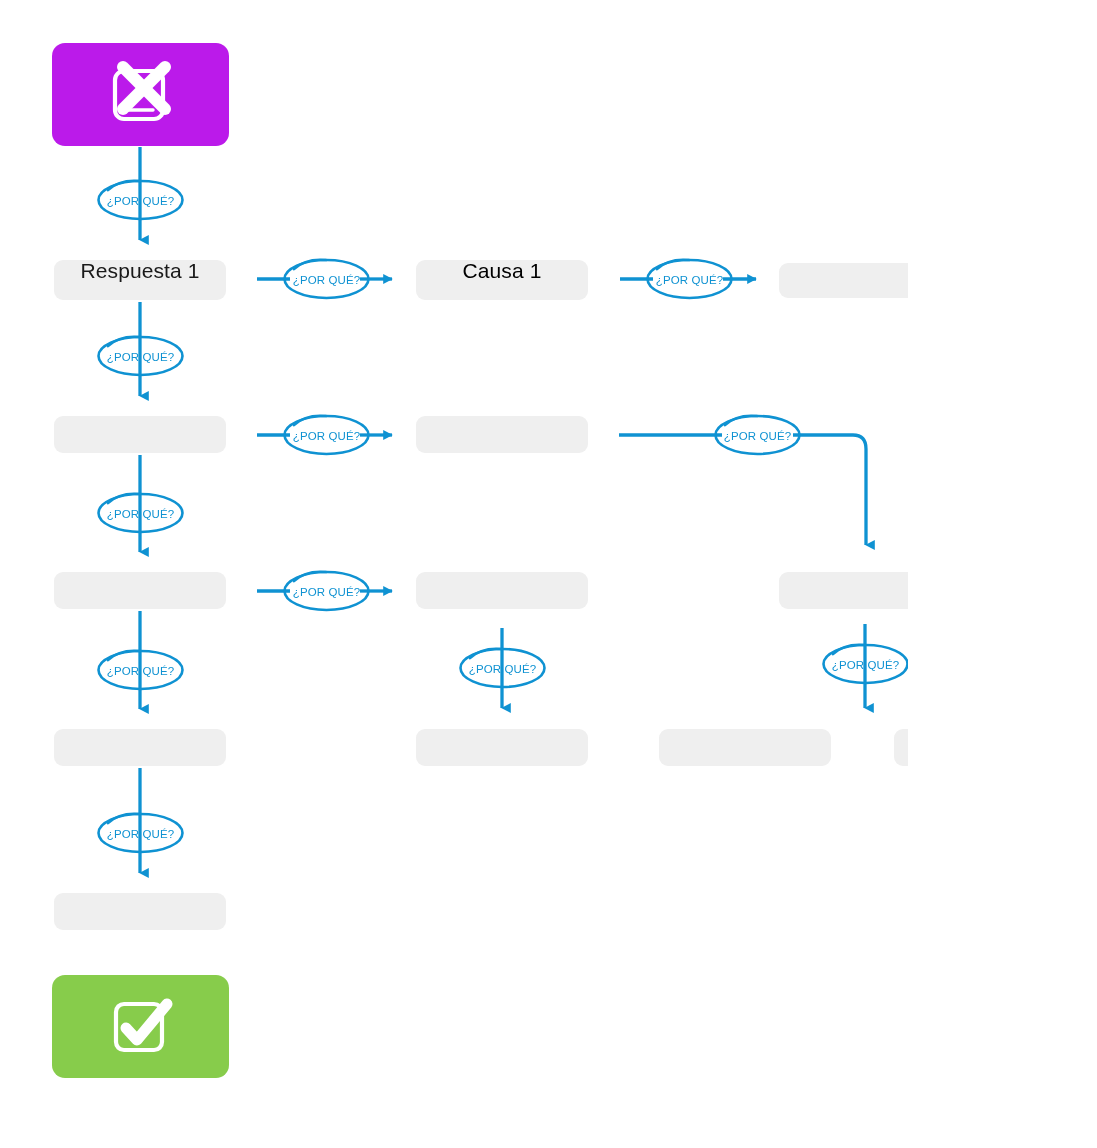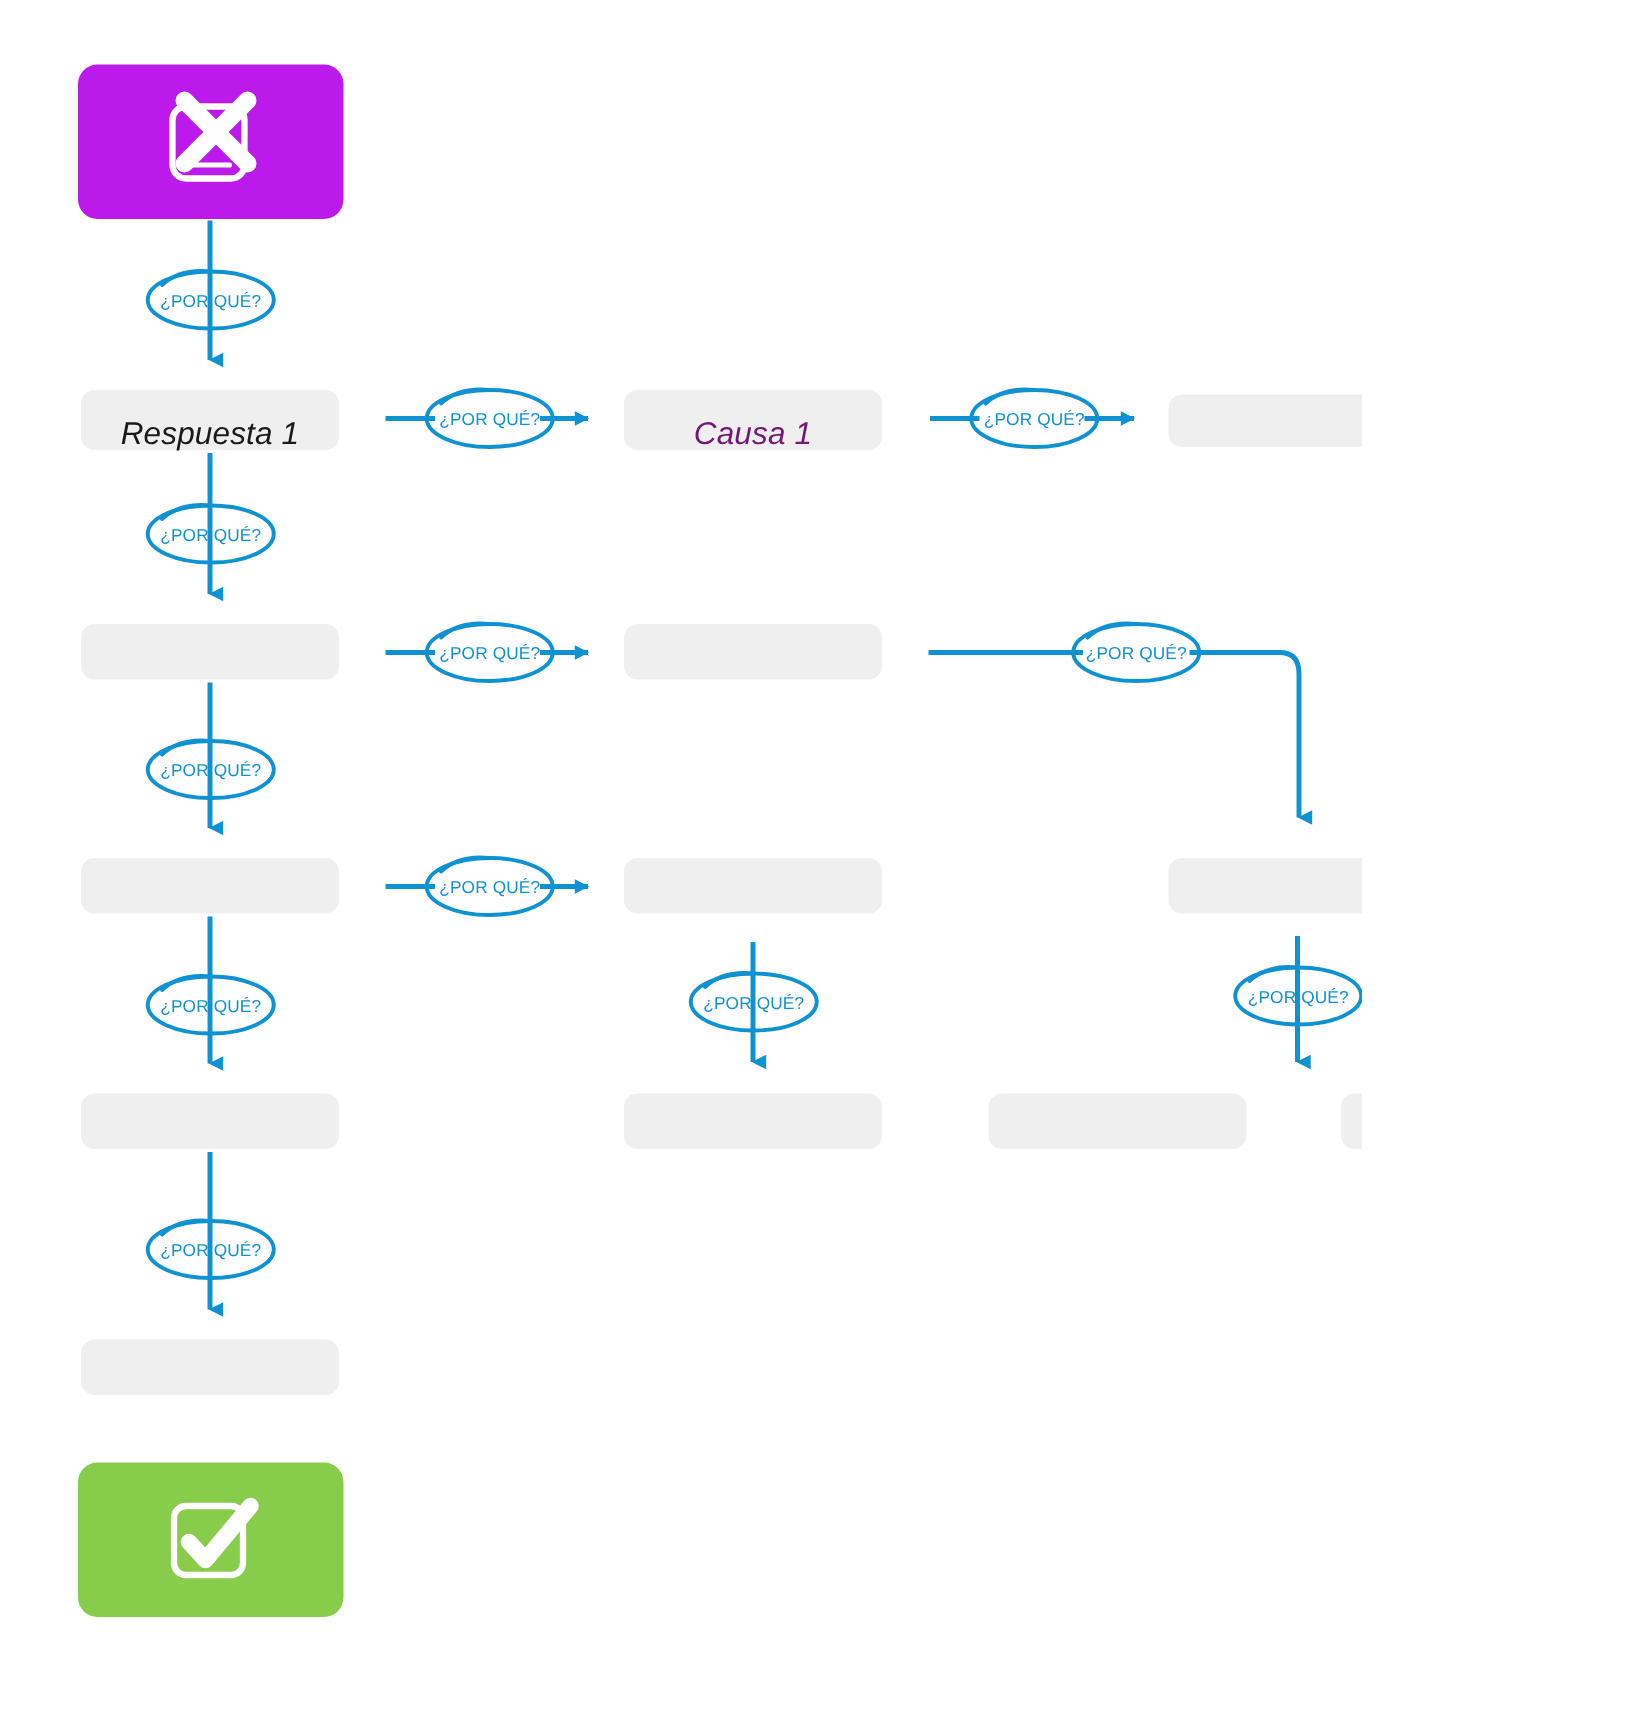--- a/index.html
+++ b/index.html
@@ -16,24 +16,23 @@
     height: 1148px;
     background: #ffffff;
     overflow: hidden;
   }
   
   .node {
     position: absolute;
     background: #efefef;
     border-radius: 9px;
     display: flex;
-    align-items: flex-end;
+    align-items: flex-start;
     justify-content: center;
     box-sizing: border-box;
-    font-style: italic;
   }
   .node-label {
     font-family: "Liberation Sans", sans-serif;
     font-size: 21px;
     color: #1a1a1a;
     line-height: 1;
     white-space: nowrap;
     letter-spacing: .1px;
   }
   
@@ -222,21 +221,21 @@
       <path d="M12,12 Q24,1 44,3" fill="none" stroke="#0f92d2" stroke-width="2.6" stroke-linecap="round"></path>
       <text class="why-text" x="44.5" y="26.5" text-anchor="middle" fill="#0f92d2">¿POR QUÉ?</text>
     </svg>
   </div>
 
   <div id="node-layer">
       <div class="node" style="left: 54px; top: 260px; width: 172px; height: 40px; background: rgb(239, 239, 239);">
         <span class="node-label" style="color: rgb(26, 26, 26);">Respuesta 1</span>
       </div>
       <div class="node" style="left: 416px; top: 260px; width: 172px; height: 40px; background: rgb(239, 239, 239);">
-        <span class="node-label" style="color: #701a75;">Causa 1</span>
+        <span class="node-label" style="color: #000000;">Causa 1</span>
       </div>
       <div class="node" style="left: 779px; top: 263px; width: 172px; height: 35px; background: rgb(239, 239, 239);">
         <span class="node-label" style="color: rgb(26, 26, 26);"></span>
       </div>
       <div class="node" style="left: 54px; top: 416px; width: 172px; height: 37px; background: rgb(239, 239, 239);">
         <span class="node-label" style="color: rgb(26, 26, 26);"></span>
       </div>
       <div class="node" style="left: 416px; top: 416px; width: 172px; height: 37px; background: rgb(239, 239, 239);">
         <span class="node-label" style="color: rgb(26, 26, 26);"></span>
       </div>

